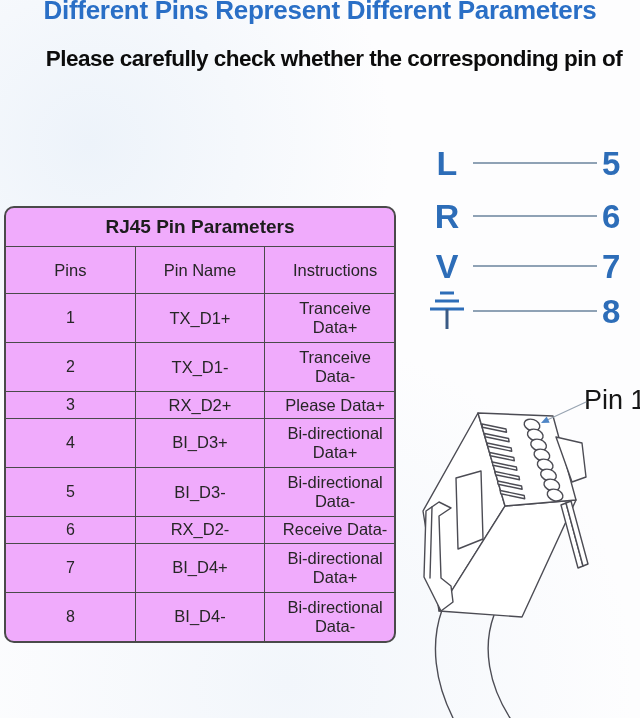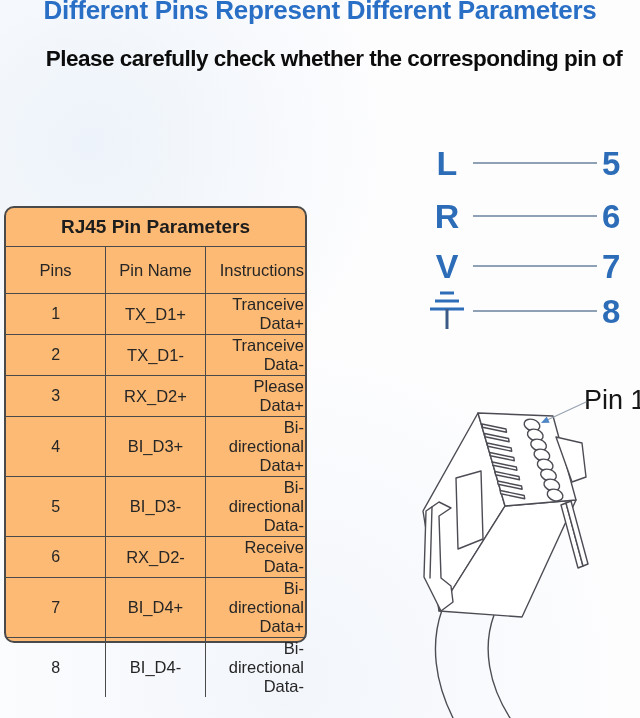--- a/index.html
+++ b/index.html
@@ -18,40 +18,40 @@
   }
   .subtitle{
     position:absolute;top:45px;left:0;right:0;text-align:center;
     font-size:22.5px;font-weight:bold;color:#0c0c0c;
     line-height:28px;letter-spacing:-0.5px;
   }
   .subtitle div{white-space:nowrap;padding-left:28px;}
 
   
   .pin-table-wrap{
-    position:absolute;left:4px;top:206px;width:303px;height:437px;
-    border:2px solid #4a4a4a;border-radius:10px;background:#fdba74;
+    position:absolute;left:4px;top:206px;width:392px;height:437px;
+    border:2px solid #4a4a4a;border-radius:10px;background:#f0abfc;
     box-sizing:border-box;
   }
   table.pin-table{
     width:100%;height:100%;border-collapse:collapse;table-layout:fixed;
     color:#262626;
   }
   table.pin-table td{border:1.5px solid #4a4a4a;vertical-align:middle;}
   table.pin-table tr td:first-child{border-left:none;}
   table.pin-table tr td:last-child{border-right:none;}
   table.pin-table tr:first-child td{border-top:none;}
   table.pin-table tr:last-child td{border-bottom:none;}
   td.tbl-title{
     height:36px;text-align:center;font-size:19px;font-weight:bold;color:#1d1d1d;
   }
   tr.hdr td{height:44px;font-size:16.5px;}
   .col-pins{width:41px;text-align:center;}
   .col-name{width:67px;text-align:center;}
-  .col-instr{text-align:right;padding-left:12px;}
+  .col-instr{text-align:center;padding-left:12px;}
   tr.row td{font-size:16.5px;}
   tr.row td.col-pins{font-size:16px;}
 
   
   .legend-row{
     position:absolute;left:424px;width:208px;display:flex;align-items:center;
   }
   .legend-label{
     width:46px;text-align:center;font-size:34px;font-weight:bold;
     color:#2d6db8;line-height:1;

